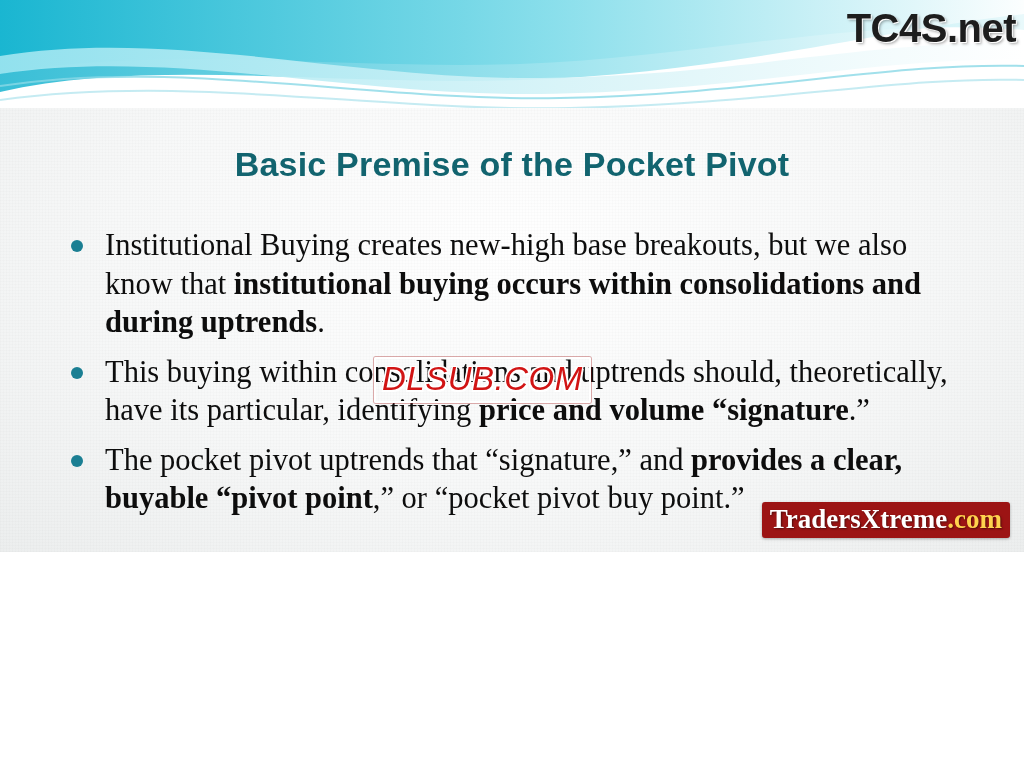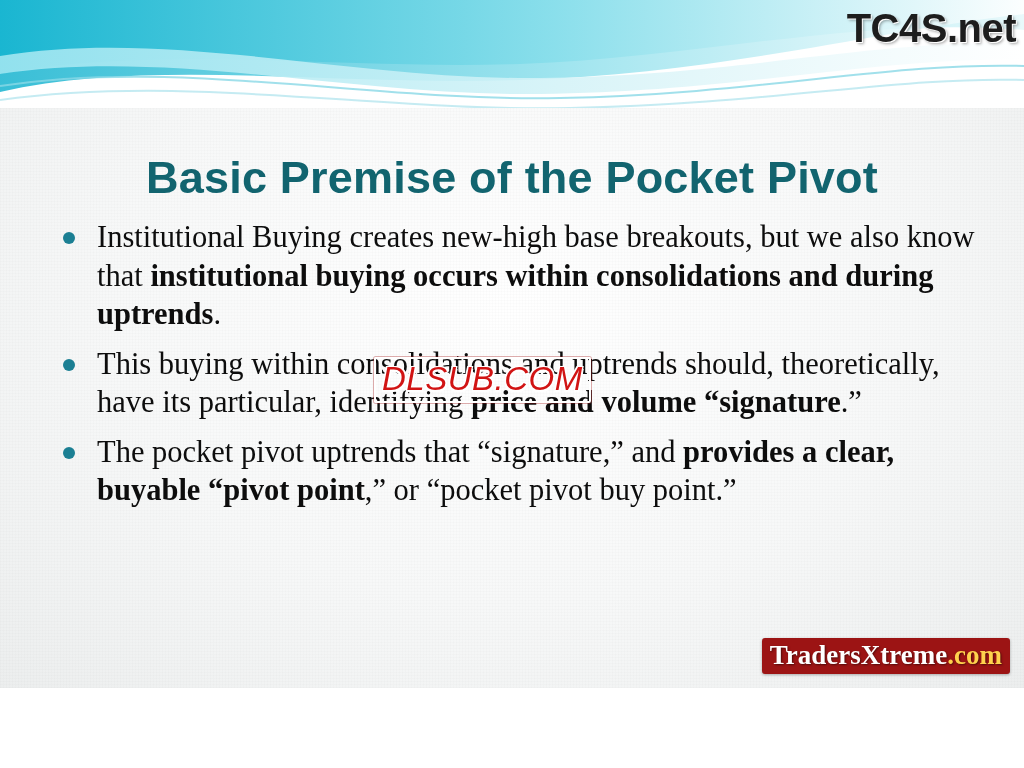--- a/index.html
+++ b/index.html
@@ -9,21 +9,21 @@
   body {
     width: 1024px;
     height: 768px;
     overflow: hidden;
     font-family: "Liberation Serif", serif;
     background: #ffffff;
   }
   .slide {
     position: relative;
     width: 1024px;
-    height: 688px;
+    height: 552px;
     background:
       radial-gradient(ellipse at 50% 45%, #ffffff 0%, #f7f8f8 55%, #eceeee 100%);
     overflow: hidden;
     box-sizing: border-box;
   }
   
   .texture {
     position: absolute;
     inset: 0;
     background-image:
@@ -59,35 +59,35 @@
 
   
   .title {
     position: absolute;
     top: 122px;
     left: 0;
     width: 1024px;
     text-align: center;
     font-family: "Liberation Sans", sans-serif;
     font-weight: bold;
-    font-size: 45px;
+    font-size: 34px;
     color: #12646f;
     letter-spacing: 0.2px;
   }
 
   
   .content {
     position: absolute;
     top: 218px;
     left: 52px;
     width: 930px;
   }
   ul.bullets {
     list-style: none;
-    margin: 0;
+    margin: 8px;
     padding: 0;
   }
   ul.bullets > li {
     position: relative;
     padding-left: 45px;
     margin-bottom: 11px;
     font-size: 30.5px;
     line-height: 1.265;
     color: #0d0d0d;
     text-align: left;

